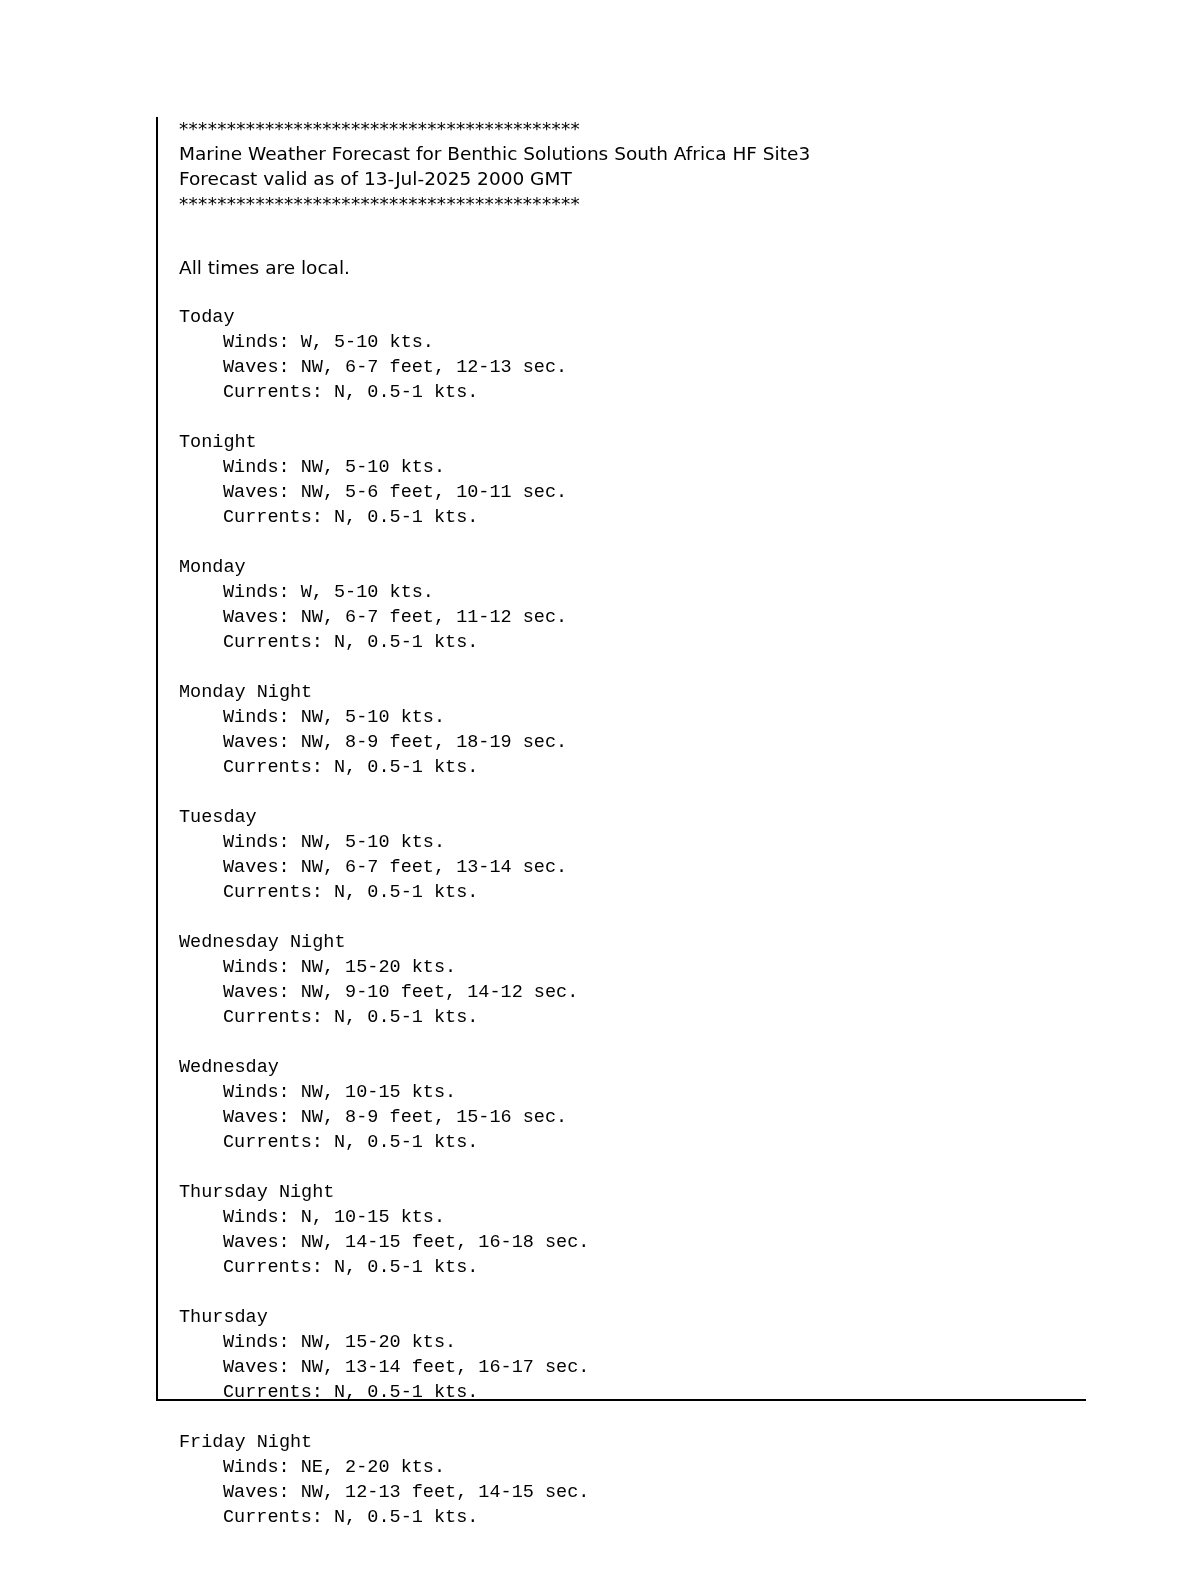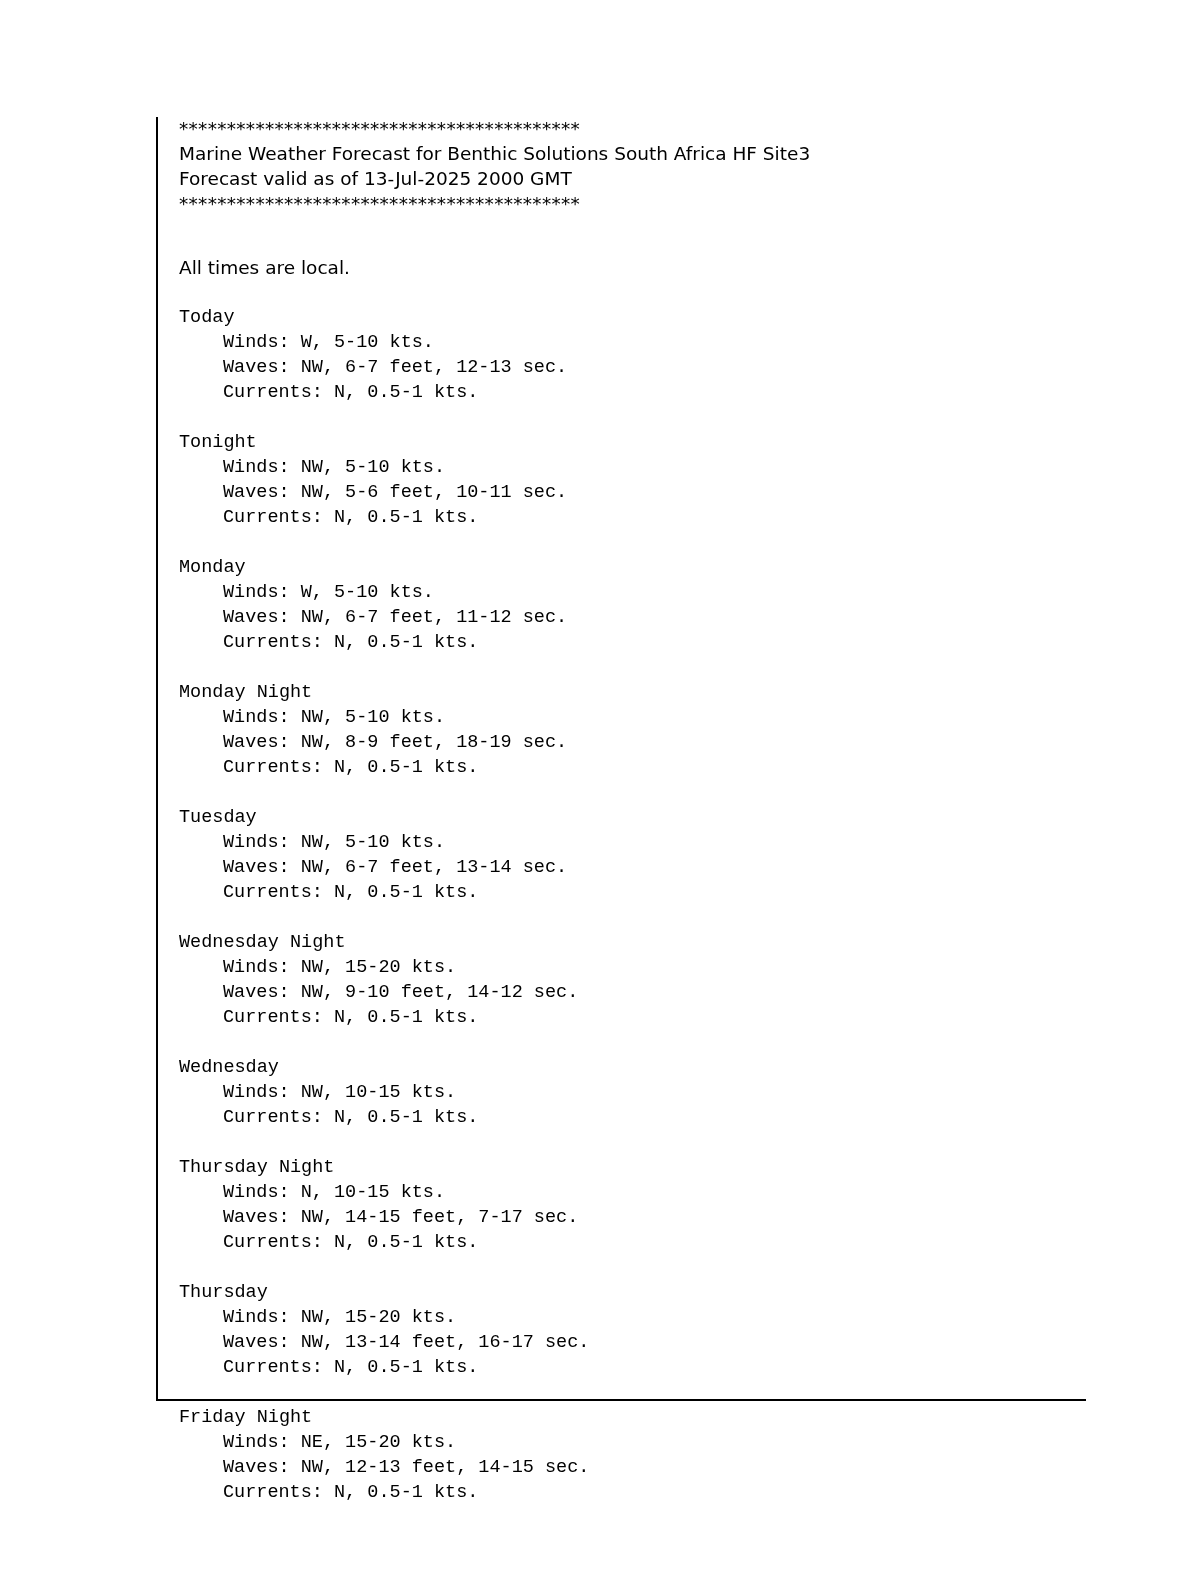--- a/index.html
+++ b/index.html
@@ -101,37 +101,38 @@
   <div class="section">
     <div class="period">Wednesday Night</div>
     <div class="detail">Winds: NW, 15-20 kts.</div>
     <div class="detail">Waves: NW, 9-10 feet, 14-12 sec.</div>
     <div class="detail">Currents: N, 0.5-1 kts.</div>
   </div>
 
   <div class="section">
     <div class="period">Wednesday</div>
     <div class="detail">Winds: NW, 10-15 kts.</div>
+    <div class="detail">Waves: NW, 8-9 feet, 15-16 sec.</div>
     <div class="detail">Currents: N, 0.5-1 kts.</div>
   </div>
 
   <div class="section">
     <div class="period">Thursday Night</div>
     <div class="detail">Winds: N, 10-15 kts.</div>
-    <div class="detail">Waves: NW, 14-15 feet, 7-17 sec.</div>
+    <div class="detail">Waves: NW, 14-15 feet, 16-18 sec.</div>
     <div class="detail">Currents: N, 0.5-1 kts.</div>
   </div>
 
   <div class="section">
     <div class="period">Thursday</div>
     <div class="detail">Winds: NW, 15-20 kts.</div>
     <div class="detail">Waves: NW, 13-14 feet, 16-17 sec.</div>
     <div class="detail">Currents: N, 0.5-1 kts.</div>
   </div>
 
   <div class="section">
     <div class="period">Friday Night</div>
-    <div class="detail">Winds: NE, 15-20 kts.</div>
+    <div class="detail">Winds: NE, 2-20 kts.</div>
     <div class="detail">Waves: NW, 12-13 feet, 14-15 sec.</div>
     <div class="detail">Currents: N, 0.5-1 kts.</div>
   </div>
 
 </div>
 
 </body></html>

